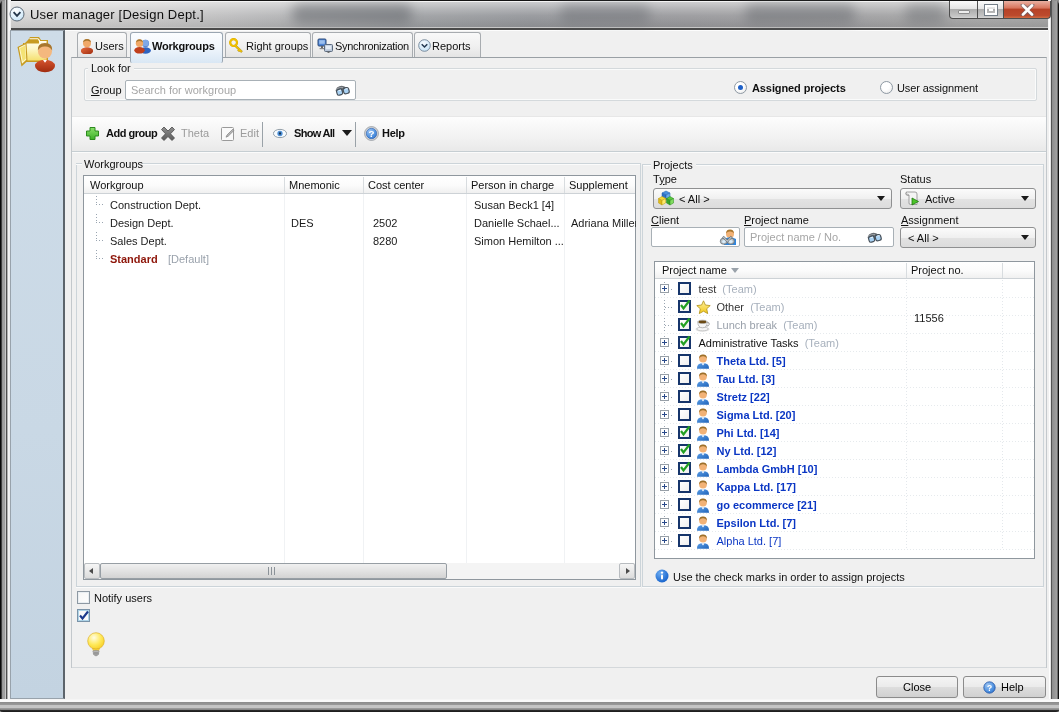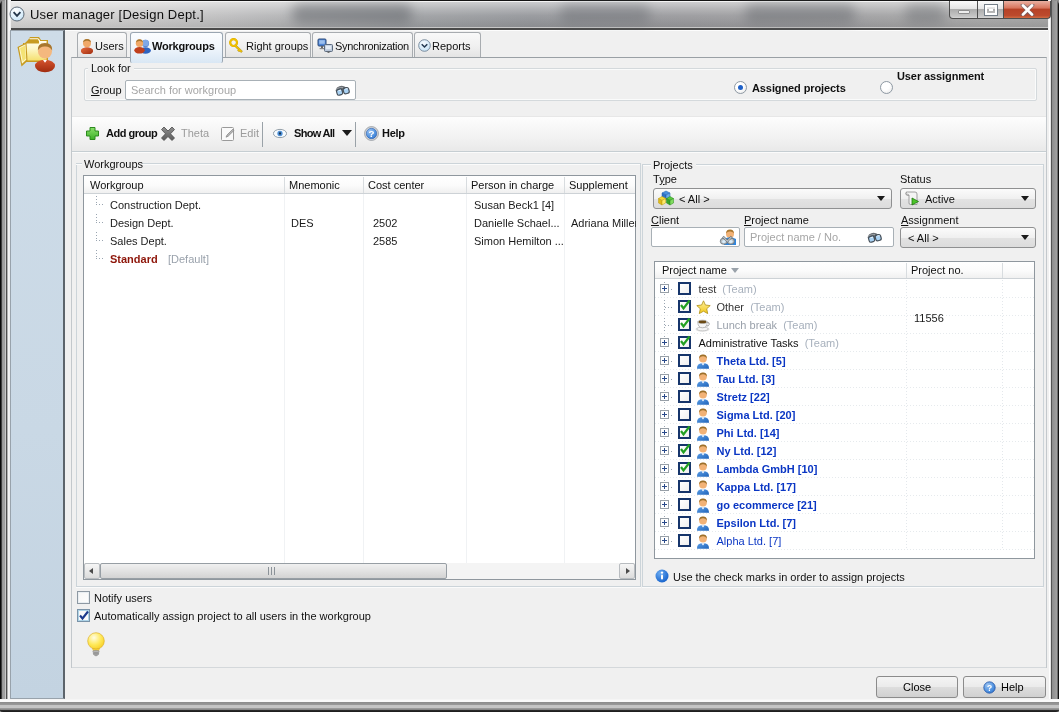--- a/index.html
+++ b/index.html
@@ -178,21 +178,21 @@
     <path d="M2.2 5.8 Q5 3 9 3.6" stroke="#9aa0a6" stroke-width="1.1" fill="none"></path>
     <rect x="2.8" y="5.2" width="5.6" height="5.8" rx="1.9" fill="#a9d2f4" stroke="#46505a" stroke-width="1.2" transform="rotate(-16 5.6 8.1)"></rect>
     <rect x="9.4" y="3.8" width="5.6" height="5.8" rx="1.9" fill="#a9d2f4" stroke="#46505a" stroke-width="1.2" transform="rotate(-16 12.2 6.7)"></rect>
     <path d="M4.6 6.6 L7 6.2 M11.2 5 L13.6 4.6" stroke="#e8f4fc" stroke-width="1"></path>
   </svg>
 
   <div class="abs radio" style="left:734px;top:81px;"></div>
   <div class="abs" style="left:738px;top:85px;width:5px;height:5px;border-radius:50%;background:#1d60c8;z-index:8"></div>
   <div class="abs lbl" style="left:752px;top:82px;font-weight:bold;letter-spacing:-0.1px">Assigned projects</div>
   <div class="abs radio" style="left:880px;top:81px;"></div>
-  <div class="abs lbl" style="left:897px;top:70px;font-weight:bold;letter-spacing:-0.1px">User assignment</div>
+  <div class="abs lbl" style="left:897px;top:82px;font-weight:normal;letter-spacing:-0.1px">User assignment</div>
 
   <div class="abs" style="left:72px;top:116px;width:974px;height:36px;background:linear-gradient(180deg,#fdfdfd 0%,#f2f2f2 60%,#e9e9e9 100%);border-top:1px solid #e7e7e7;border-bottom:1px solid #c6ced2;box-shadow:0 1px 0 #fbfbfb;z-index:4"></div>
   <svg class="abs" style="left:85px;top:126px;z-index:8" width="15" height="15" viewBox="0 0 15 15">
     <path d="M5 1.5 h5 v3.5 h3.5 v5 h-3.5 v3.5 h-5 v-3.5 h-3.5 v-5 h3.5 Z" fill="url(#gp)" stroke="#2d8a1e" stroke-width="1"></path>
     <defs>
         <linearGradient id="gp" x1="0" y1="0" x2="0" y2="1">
           <stop offset="0" stop-color="#8ae06a"></stop>
           <stop offset="1" stop-color="#3cb028"></stop>
         </linearGradient>
       </defs>
@@ -269,21 +269,21 @@
   <div class="abs dotline-v" style="left:96px;top:214px;height:9px;"></div>
   <div class="abs lbl" style="left:110px;top:217px;z-index:8;color:#1a1a1a">Design Dept.</div>
   <div class="abs lbl" style="left:291px;top:217px;z-index:8;color:#1a1a1a">DES</div>
   <div class="abs lbl" style="left:373px;top:217px;z-index:8;color:#1a1a1a">2502</div>
   <div class="abs lbl" style="left:474px;top:217px;z-index:8;color:#1a1a1a">Danielle Schael...</div>
   <div class="abs lbl" style="left:571px;top:217px;z-index:8;color:#1a1a1a;width:65px;overflow:hidden">Adriana Miller</div>
   <div class="abs rowsep" style="left:84px;top:231px;width:551px;"></div>
   <div class="abs dotline-h" style="left:96px;top:240px;width:9px;"></div>
   <div class="abs dotline-v" style="left:96px;top:232px;height:9px;"></div>
   <div class="abs lbl" style="left:110px;top:235px;z-index:8;color:#1a1a1a">Sales Dept.</div>
-  <div class="abs lbl" style="left:373px;top:235px;z-index:8;color:#1a1a1a">2585</div>
+  <div class="abs lbl" style="left:373px;top:235px;z-index:8;color:#1a1a1a">8280</div>
   <div class="abs lbl" style="left:474px;top:235px;z-index:8;color:#1a1a1a">Simon Hemilton ...</div>
   <div class="abs rowsep" style="left:84px;top:249px;width:551px;"></div>
   <div class="abs dotline-h" style="left:96px;top:258px;width:9px;"></div>
   <div class="abs dotline-v" style="left:96px;top:250px;height:9px;"></div>
   <div class="abs lbl" style="left:110px;top:253px;z-index:8;color:#8e1509;font-weight:bold">Standard</div>
   <div class="abs lbl" style="left:168px;top:253px;z-index:8;color:#9aa2ac">[Default]</div>
   <div class="abs rowsep" style="left:84px;top:267px;width:551px;"></div>
 
   <div class="abs" style="left:84px;top:563px;width:551px;height:16px;background:#f4f4f4;z-index:8"></div>
   <div class="abs" style="left:84px;top:563px;width:16px;height:16px;background:linear-gradient(180deg,#f6f6f6,#dcdcdc);border:1px solid #b8bcc0;border-radius:2px;z-index:9"></div>
@@ -292,21 +292,20 @@
   <div class="abs" style="left:626px;top:568px;width:0;height:0;border-top:3.5px solid transparent;border-bottom:3.5px solid transparent;border-left:4px solid #4a4a4a;z-index:10"></div>
   <div class="abs" style="left:100px;top:563px;width:347px;height:16px;background:linear-gradient(180deg,#f0f0f0 0%,#e2e2e2 50%,#d3d3d3 100%);border:1px solid #979ea4;border-radius:2px;z-index:9"></div>
   <div class="abs" style="left:268px;top:567px;width:1px;height:8px;background:#8b9298;box-shadow:3px 0 0 #8b9298,6px 0 0 #8b9298;z-index:10"></div>
 
   <div class="abs cb7" style="left:77px;top:591px;"></div>
   <div class="abs lbl" style="left:94px;top:592px;">Notify users</div>
   <div class="abs cb7" style="left:77px;top:609px;box-shadow:inset 0 0 0 1px #aed4e8;border-color:#7a93a8;"></div>
   <svg class="abs" style="left:78px;top:610px;z-index:9" width="12" height="12" viewBox="0 0 12 12">
       <path d="M2 5.5 L4.5 8.5 L10 1.5" stroke="#1c3a8c" stroke-width="2.1" fill="none"></path>
     </svg>
-  <div class="abs lbl" style="left:94px;top:610px;">Automatically assign project to all users in the workgroup</div>
 
   <svg class="abs" style="left:87px;top:632px;z-index:8" width="18" height="26" viewBox="0 0 18 26">
     <defs>
         <radialGradient id="bulb" cx="0.38" cy="0.3" r="0.85">
           <stop offset="0" stop-color="#fffce4"></stop>
           <stop offset="0.5" stop-color="#ffe959"></stop>
           <stop offset="1" stop-color="#f5c513"></stop>
         </radialGradient>
       </defs>
     <circle cx="9" cy="9" r="8.3" fill="url(#bulb)" stroke="#d8a81c" stroke-width="0.6"></circle>

